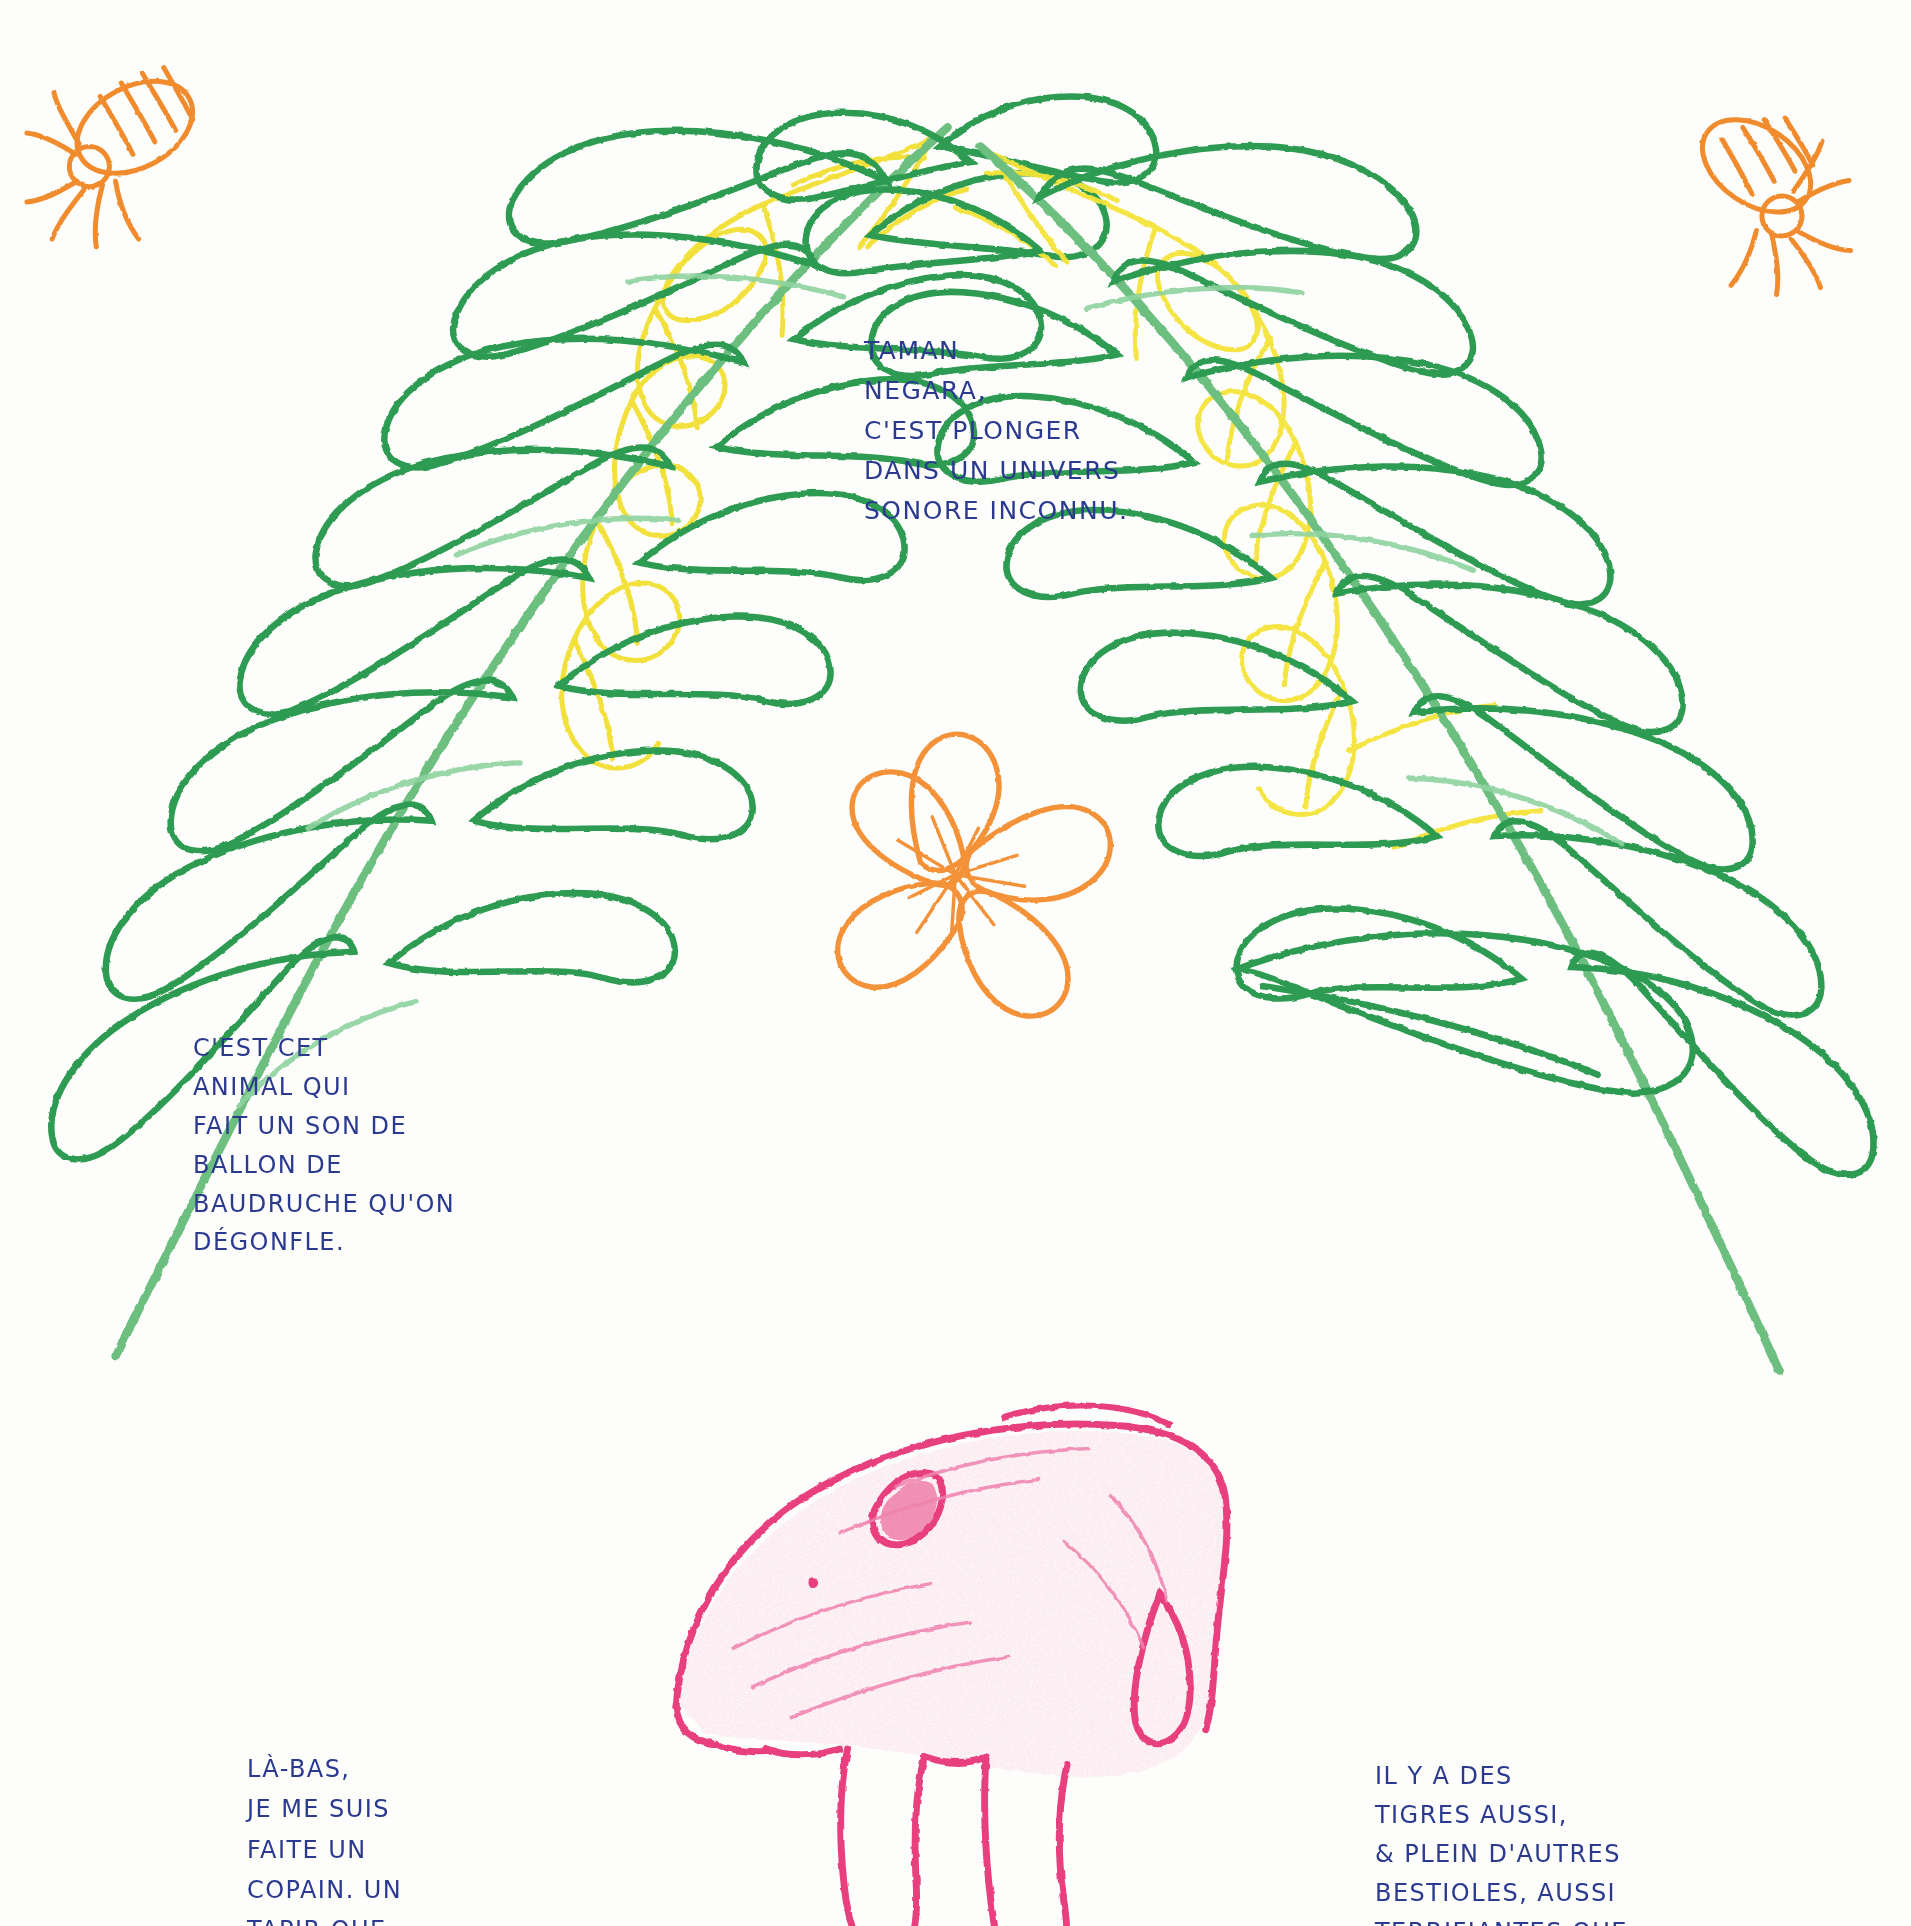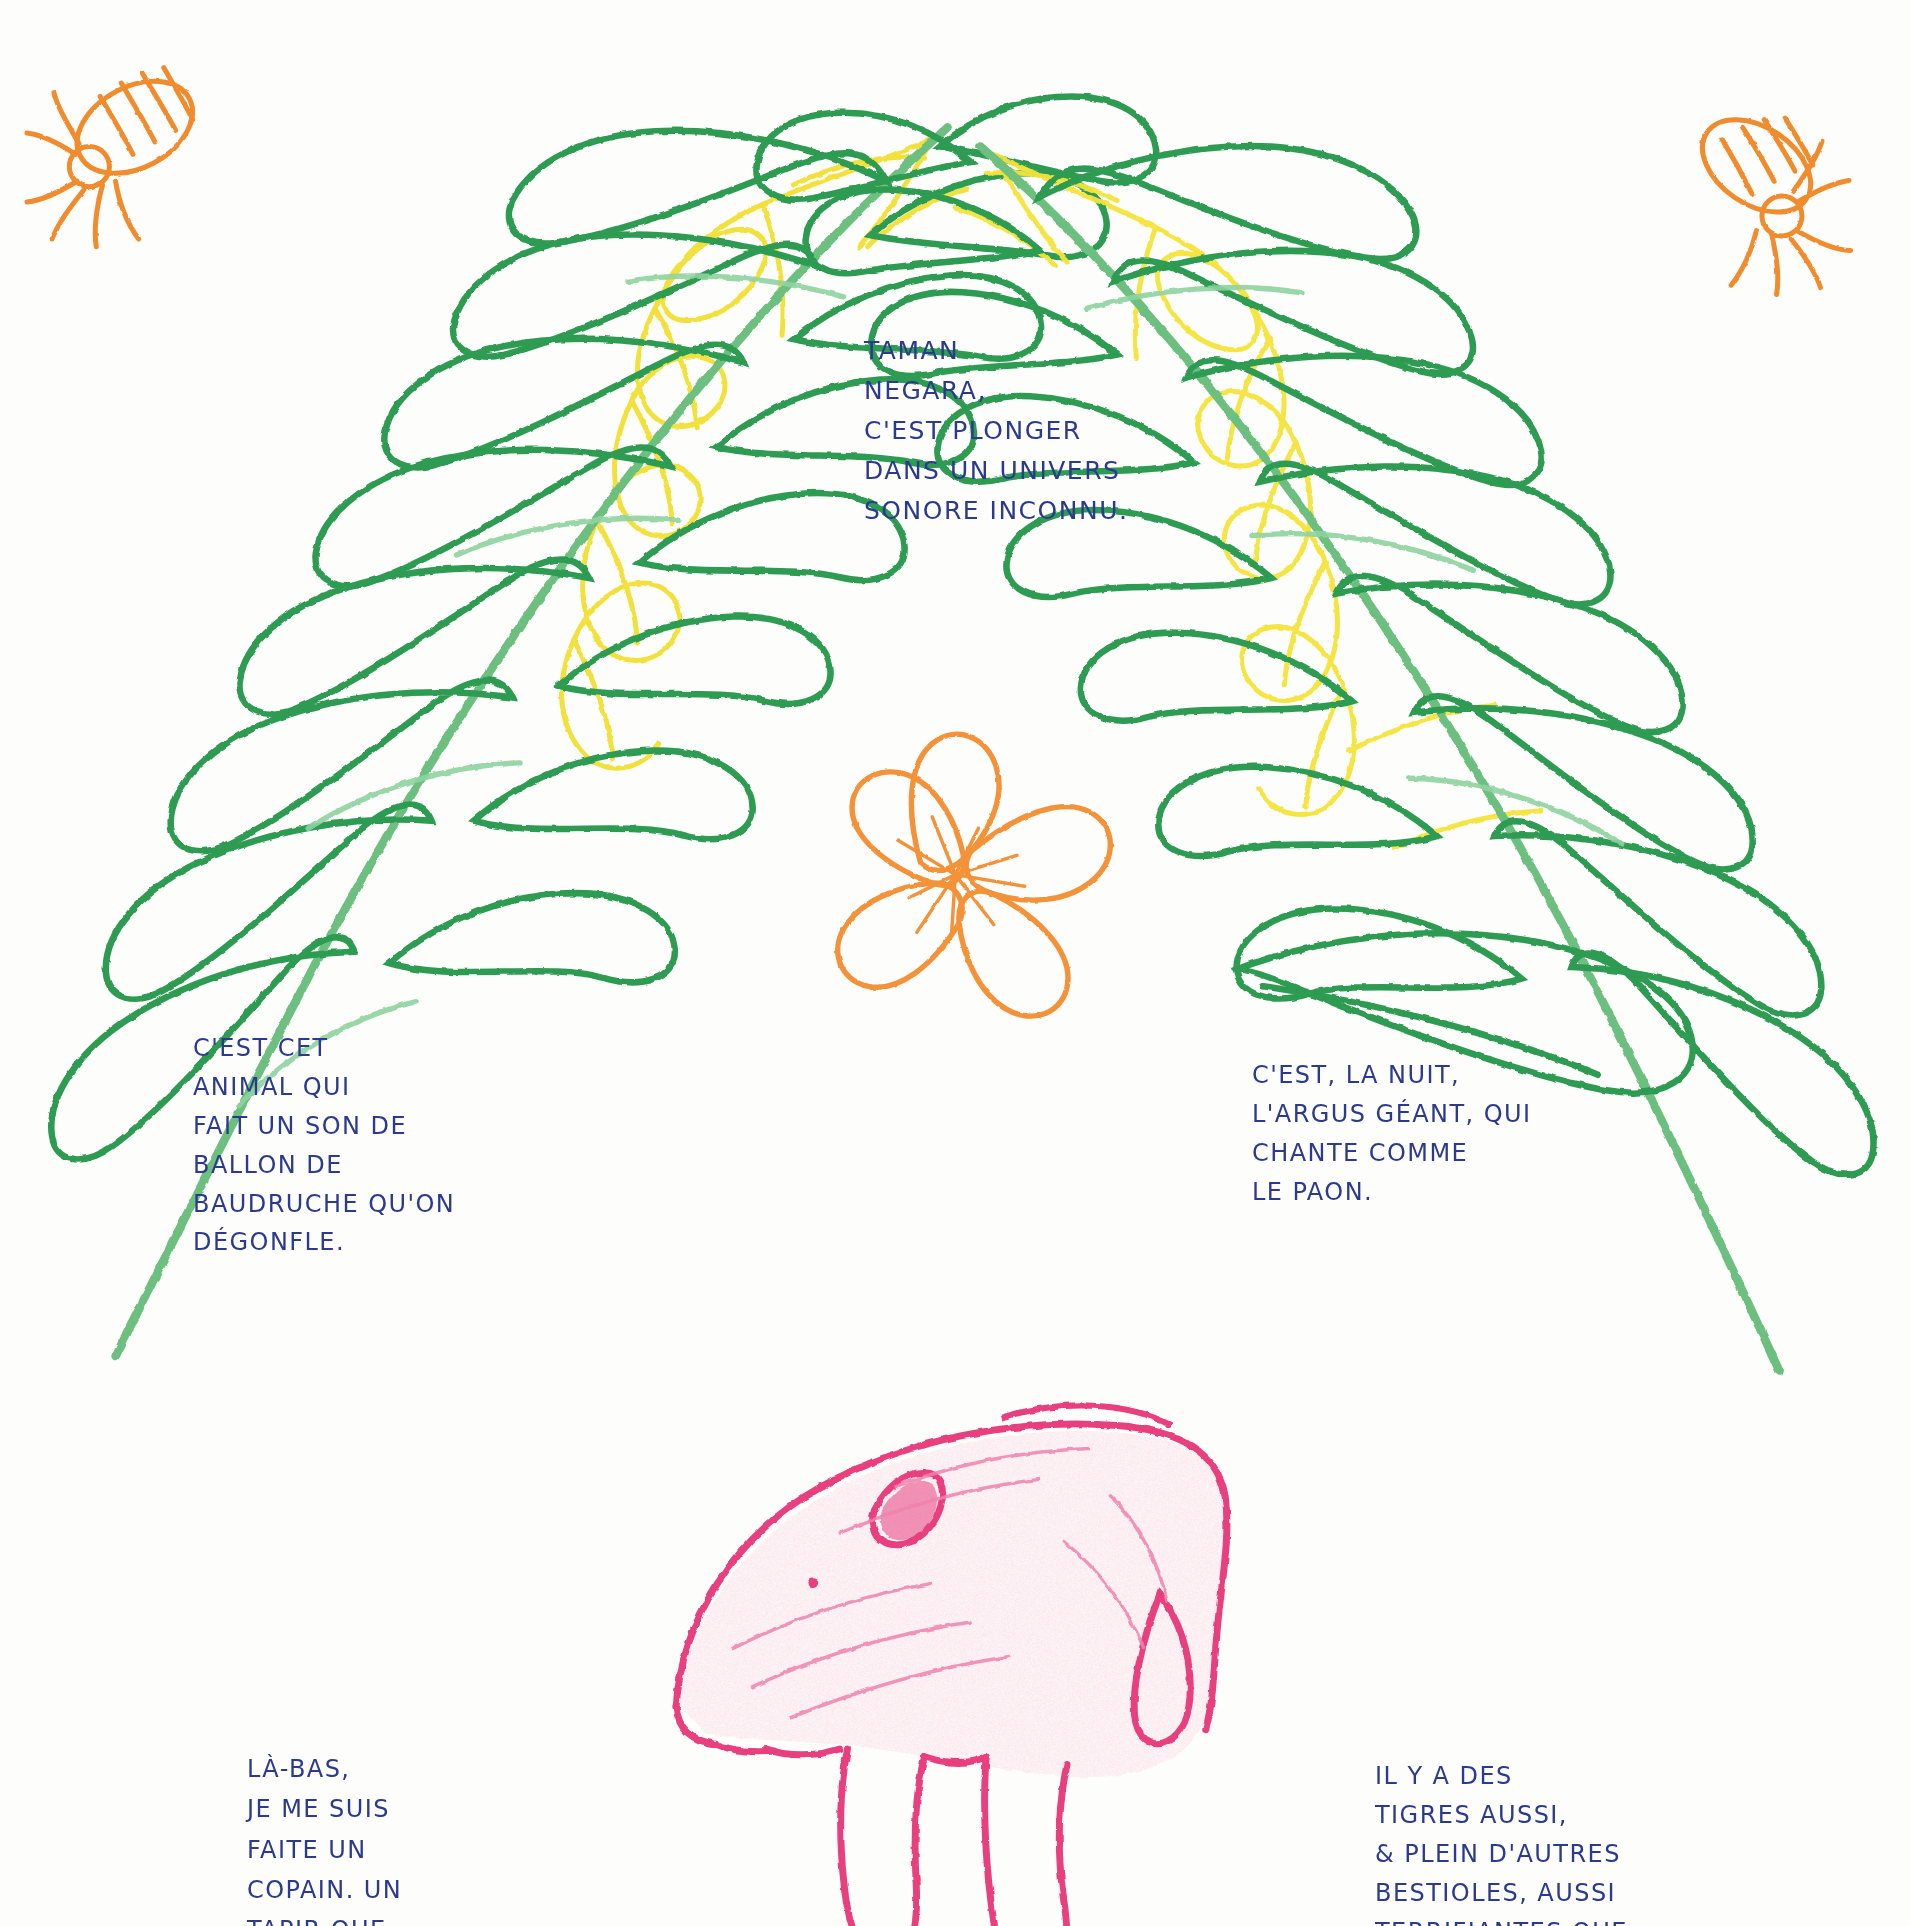--- a/index.html
+++ b/index.html
@@ -359,24 +359,20 @@
 DANS UN UNIVERS
 SONORE INCONNU.</div>
 
   <div class="hand" id="txt-left-animal">C'EST CET
 ANIMAL QUI
 FAIT UN SON DE
 BALLON DE
 BAUDRUCHE QU'ON
 DÉGONFLE.</div>
 
-  <div class="hand" id="txt-right-argus">C'EST, LA NUIT,
-L'ARGUS GÉANT, QUI
-CHANTE COMME
-LE PAON.</div>
 
   <div class="hand" id="txt-left-tapir">LÀ-BAS,
 JE ME SUIS
 FAITE UN
 COPAIN. UN
 TAPIR QUE
 JE BAPTISERAI
 ALF.</div>
 
   <div class="hand" id="txt-right-tigres">IL Y A DES

